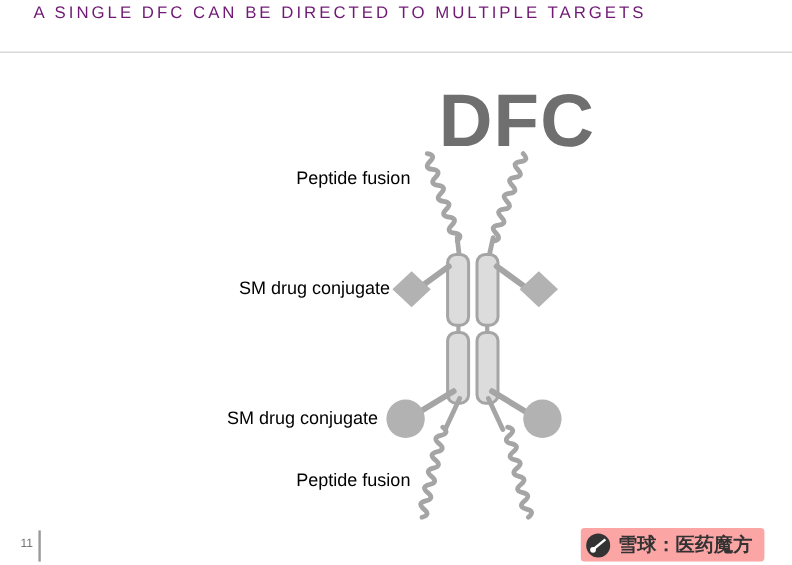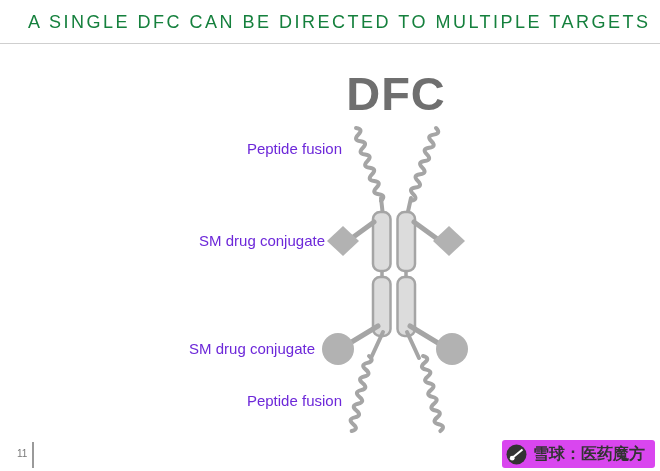--- a/index.html
+++ b/index.html
@@ -4,58 +4,58 @@
 <style>
   html,body{margin:0;padding:0;background:#ffffff;}
   .slide{
     position:relative;
     width:660px;height:471px;
     background:#ffffff;
     overflow:hidden;
     font-family:"Liberation Sans", sans-serif;
   }
   .slide-title{
-    position:absolute;left:28px;top:12px;
-    font-size:18px;letter-spacing:2.5px;
-    color:#15803d;font-weight:400;white-space:nowrap;
+    position:absolute;left:28px;top:2px;
+    font-size:14px;letter-spacing:2.5px;
+    color:#701a75;font-weight:400;white-space:nowrap;
   }
   .title-divider{
     position:absolute;left:0;top:43px;width:660px;height:1px;
     background:#cfcfcf;
   }
   .dfc-heading{
     position:absolute;left:296px;top:66px;width:200px;
-    text-align:center;
-    font-size:47px;font-weight:bold;color:#6f6f6f;letter-spacing:1px;
+    text-align:right;
+    font-size:62px;font-weight:bold;color:#6f6f6f;letter-spacing:1px;
   }
   .diagram-label{
     position:absolute;
-    font-size:15px;color:#6d28d9;
+    font-size:15px;color:#000000;
     white-space:nowrap;
     text-align:right;
   }
   .lbl-peptide-top{right:318px;top:140px;}
   .lbl-sm-upper{right:335px;top:232px;}
   .lbl-sm-lower{right:345px;top:340px;}
   .lbl-peptide-bottom{right:318px;top:392px;}
   .molecule-svg{
     position:absolute;left:0;top:0;width:660px;height:471px;
     pointer-events:none;
   }
   .page-num{
     position:absolute;left:17px;top:448px;
     font-size:10px;color:#777777;
   }
   .page-divider{
     position:absolute;left:32px;top:442px;width:2px;height:26px;
     background:#9a9a9a;
   }
   .watermark{
-    position:absolute;right:5px;top:440px;height:28px;
-    background:#d946ef;border-radius:3px;
+    position:absolute;right:23px;top:440px;height:28px;
+    background:#fca5a5;border-radius:3px;
     display:flex;align-items:center;gap:6px;
     padding:0 10px 0 4px;
   }
   .watermark-text{
     font-size:16px;color:#333333;font-weight:600;
     white-space:nowrap;
   }
 </style>
 </head>
 <body>

